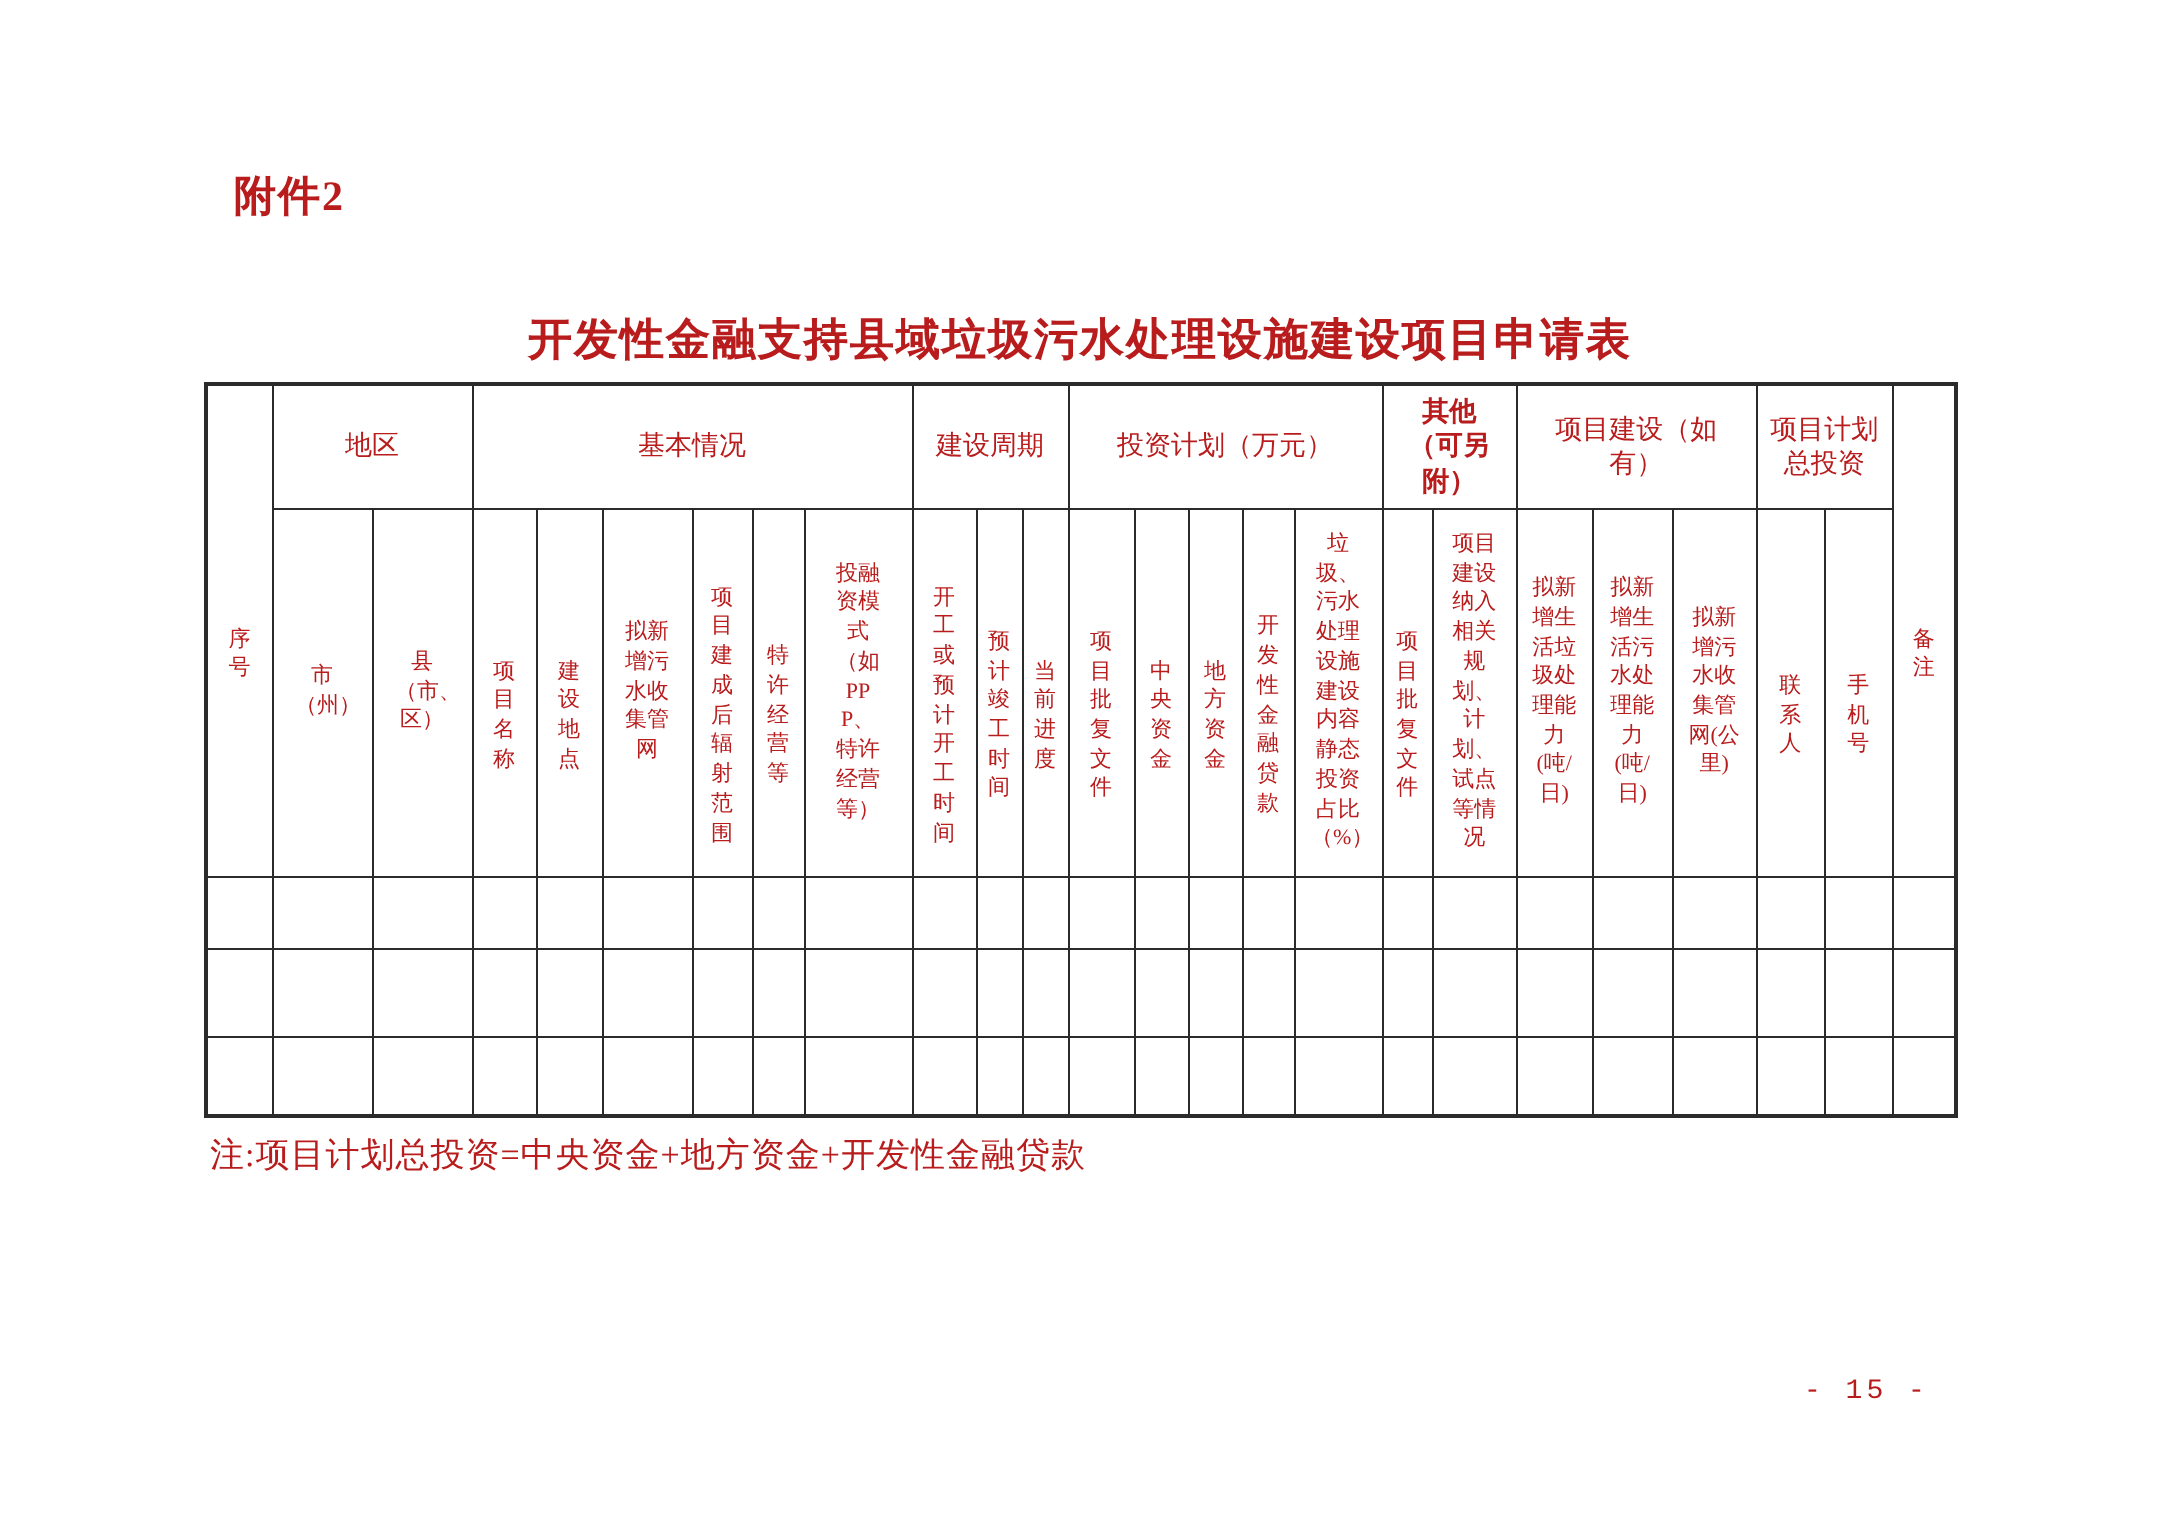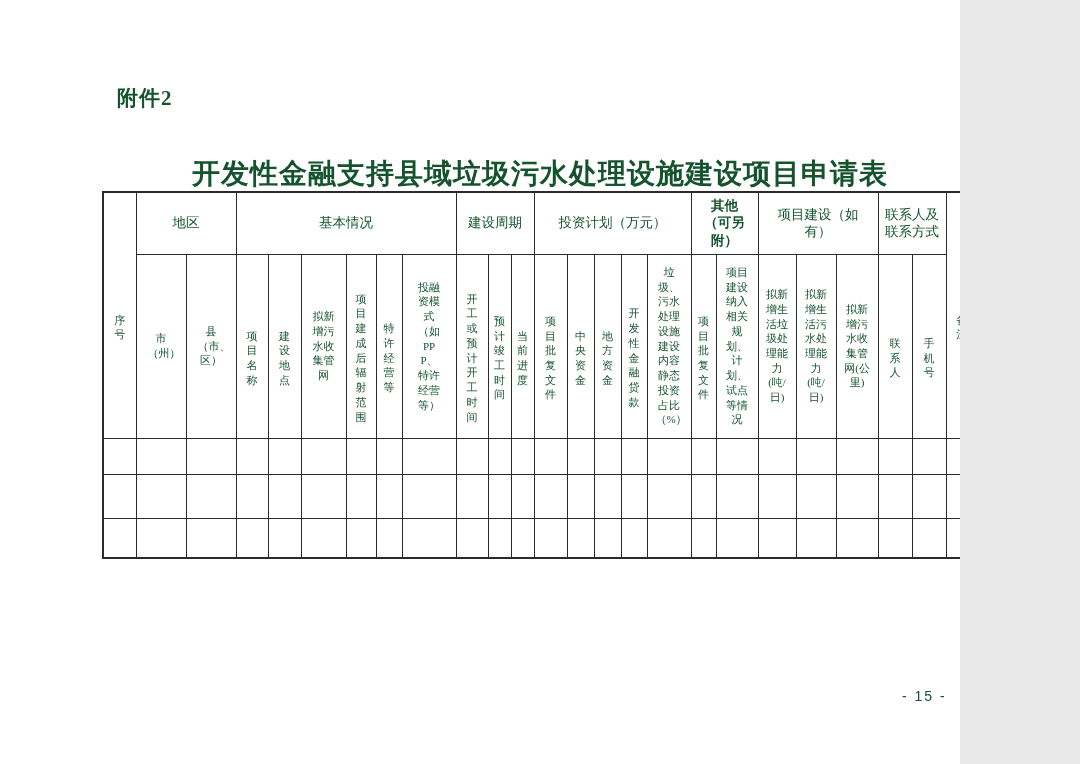--- a/index.html
+++ b/index.html
@@ -1,31 +1,31 @@
 <!DOCTYPE html>
 <html><head>
 <meta charset="utf-8">
 <style>
   html,body{margin:0;padding:0;background:#e9e9e9;}
   .page{
     position:relative;
-    width:960px;height:764px;
+    width:1080px;height:764px;
     background:#ffffff;
     font-family:"Liberation Serif","DejaVu Serif",serif;
-    color:#14532d;
+    color:#b91c1c;
     overflow:hidden;
   }
   .attachment{
     position:absolute;left:117px;top:84px;
     font-size:21px;font-weight:bold;letter-spacing:1px;
   }
   .doc-title{
     position:absolute;left:100px;top:155px;width:880px;
     text-align:center;
-    font-size:28px;font-weight:bold;letter-spacing:1px;
+    font-size:22px;font-weight:bold;letter-spacing:1px;
     white-space:nowrap;
   }
   table.app-table{
     position:absolute;left:102px;top:191px;
     width:875px;
     border-collapse:collapse;table-layout:fixed;
     border:2px solid #2b2b2b;
   }
   .app-table th,.app-table td{
     border:1px solid #2b2b2b;
@@ -49,21 +49,21 @@
   .sub .in{display:block;margin:0 auto;word-break:break-all;line-height:1.34;}
   .w1 .in{width:14px;margin-top:24px;}
   .w2 .in{width:27px;}
   .note{
     position:absolute;left:105px;top:566px;
     font-size:17px;letter-spacing:0.5px;
   }
   .page-number{
     position:absolute;left:902px;top:688px;
     font-size:14px;letter-spacing:2px;
-    font-family:Liberation Sans, sans-serif;
+    font-family:Liberation Mono, monospace;
   }
 </style>
 </head>
 <body>
 
 <div class="page">
 
   <div class="attachment">附件2</div>
 
   <div class="doc-title">开发性金融支持县域垃圾污水处理设施建设项目申请表</div>
@@ -105,21 +105,21 @@
         <th colspan="6" class="grp">基本情况</th>
         <th colspan="3" class="grp">建设周期</th>
         <th colspan="5" class="grp">投资计划（万元）</th>
         <th colspan="2" class="grp">
             <span class="gin gin-other">其他（可另附）</span>
           </th>
         <th colspan="3" class="grp">
             <span class="gin gin-pc">项目建设（如有）</span>
           </th>
         <th colspan="2" class="grp">
-            <span class="gin gin-contact">联系人及联系方式</span>
+            <span class="gin gin-contact">项目计划总投资</span>
           </th>
         <th rowspan="2" class="sub w1">
             <span class="in">备注</span>
           </th>
       </tr>
       <tr class="sub-row">
         <th class="sub w2">
             <span class="in">市（州）</span>
           </th>
         <th class="sub w2">
@@ -266,16 +266,17 @@
           <td></td>
           <td></td>
           <td></td>
           <td></td>
           <td></td>
           <td></td>
       </tr>
     </tbody>
   </table>
 
+  <div class="note">注:项目计划总投资=中央资金+地方资金+开发性金融贷款</div>
 
   <div class="page-number">- 15 -</div>
 
 </div>
 
 </body></html>

